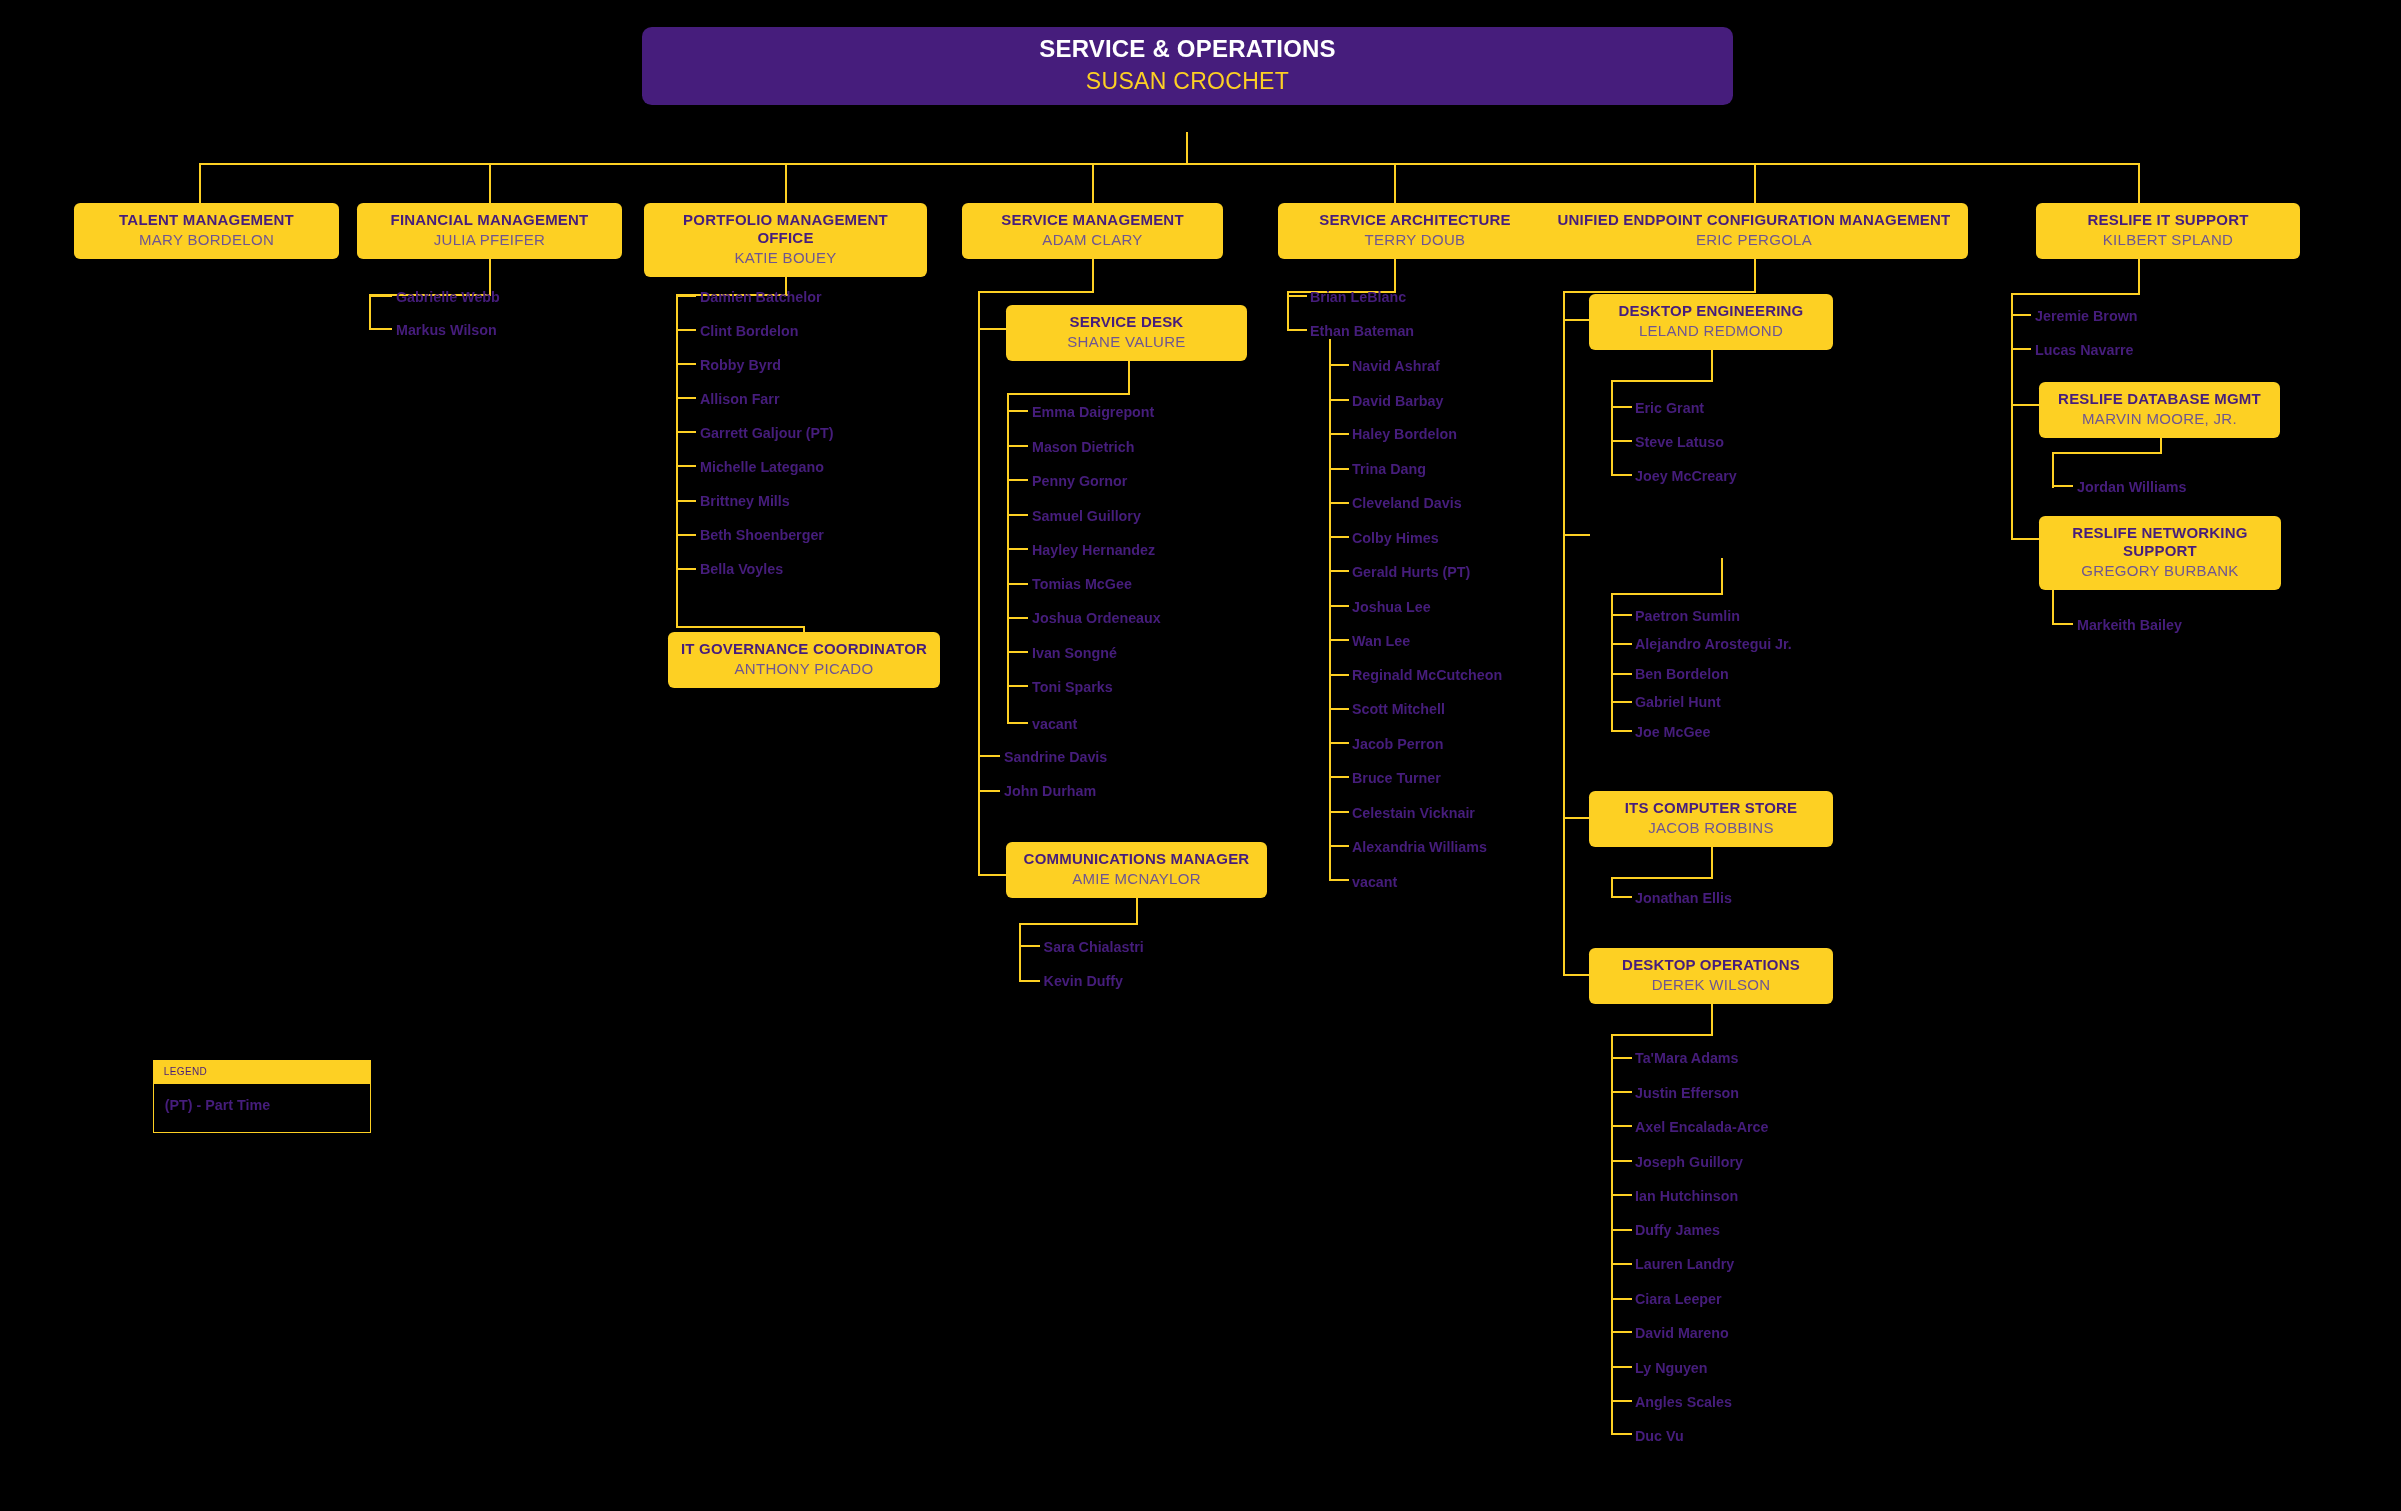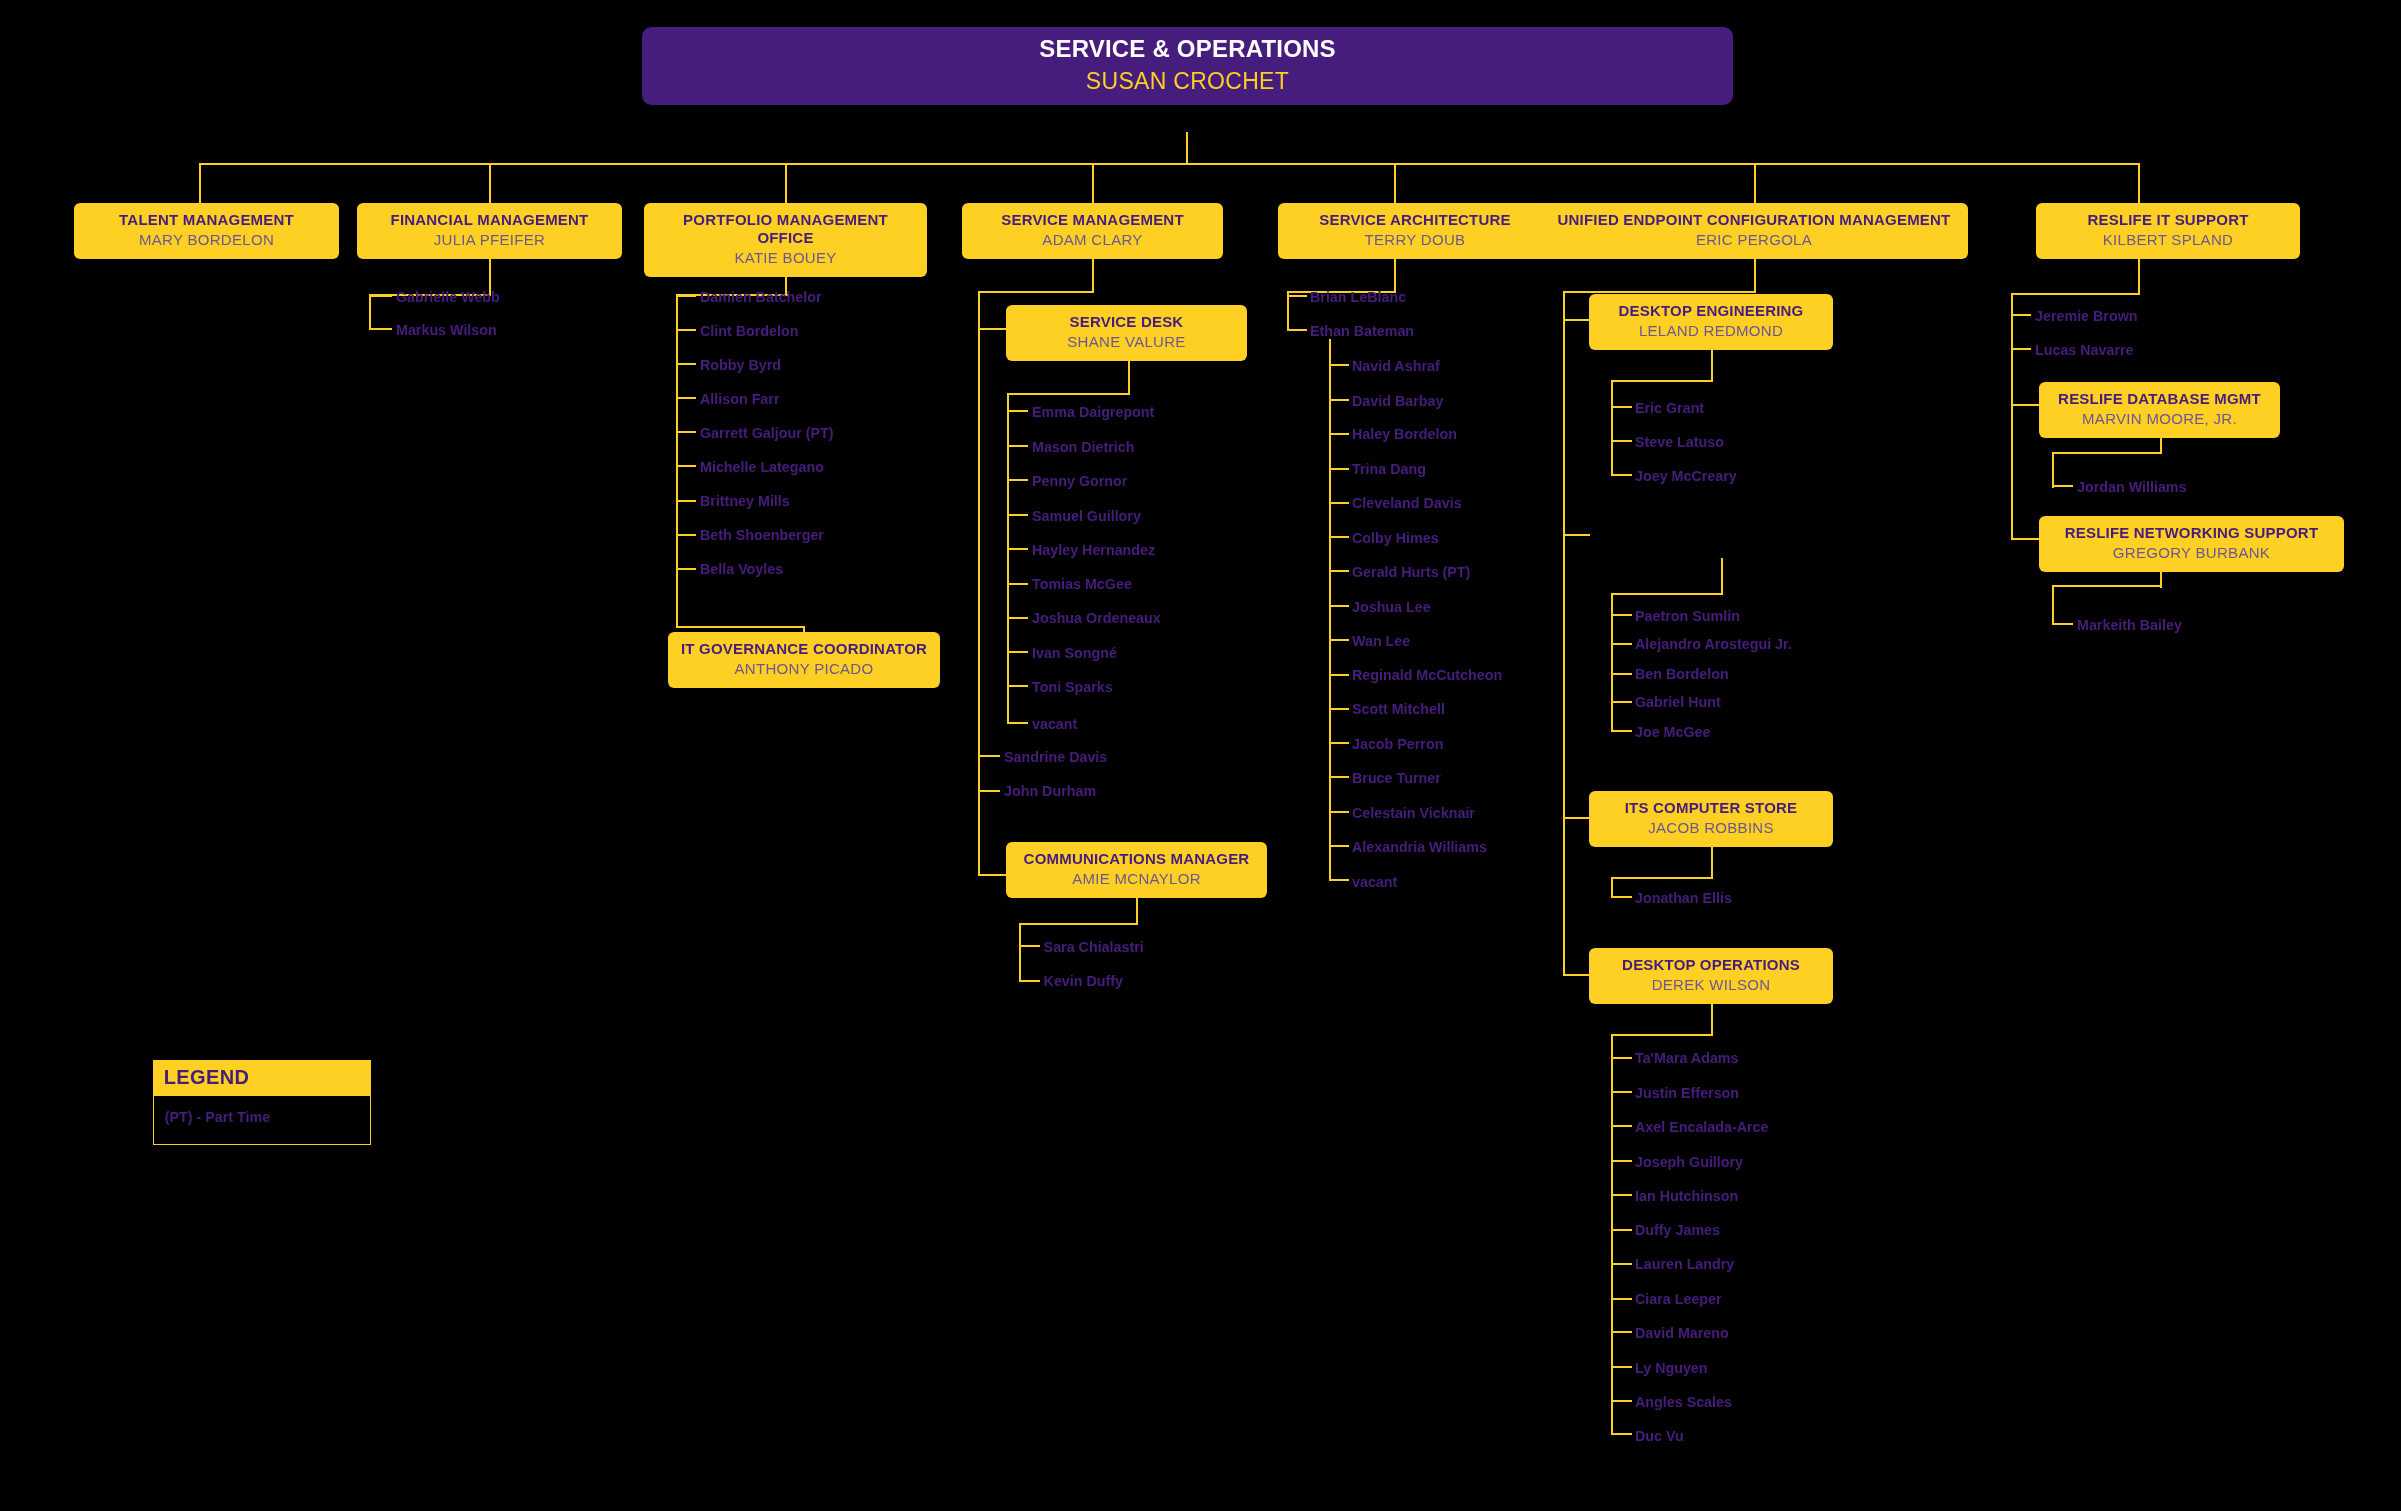--- a/index.html
+++ b/index.html
@@ -95,22 +95,22 @@
   #legend {
     position: absolute;
     left: 153px;
     top: 1060px;
     width: 218px;
     z-index: 6;
   }
   #legend .lg-head {
     background: #FDD023;
     color: #461D7C;
-    font-weight: bold;
-    font-size: 20px;
+    font-weight: normal;
+    font-size: 10px;
     padding: 6.2px 10.7px 7.1px 10.7px;
     letter-spacing: 0.4px;
   }
   #legend .lg-body {
     background: #000000;
     border: 1.8px solid #FDD023;
     border-top: none;
     color: #461D7C;
     font-weight: bold;
     font-size: 14.3px;
@@ -391,21 +391,21 @@
   <div class="node unit sub" style="left:2039px; top:382px; width:241px;">
     <span class="title">RESLIFE DATABASE MGMT</span>
     <span class="person">MARVIN MOORE, JR.</span>
   </div>
   <div class="ln v" style="left:2160px; top:434px; height:19.6px;"></div>
   <div class="ln h" style="left:2052px; top:452px; width:109px;"></div>
   <div class="ln v" style="left:2052px; top:452px; height:36px;"></div>
   <div class="ln h" style="left:2052px; top:485px; width:20.5px;"></div>
   <div class="staff" style="left:2077px; top:480px;">Jordan Williams</div>
 
-  <div class="node unit sub" style="left:2039px; top:516px; width:305px;">
+  <div class="node unit sub" style="left:2039px; top:516px; width:242px;">
     <span class="title">RESLIFE NETWORKING SUPPORT</span>
     <span class="person">GREGORY BURBANK</span>
   </div>
   <div class="ln v" style="left:2160px; top:568px; height:19.6px;"></div>
   <div class="ln h" style="left:2052px; top:585px; width:109px;"></div>
   <div class="ln v" style="left:2052px; top:585px; height:39px;"></div>
   <div class="ln h" style="left:2052px; top:623px; width:20.5px;"></div>
   <div class="staff" style="left:2077px; top:618px;">Markeith Bailey</div>
 
   <div id="legend">

